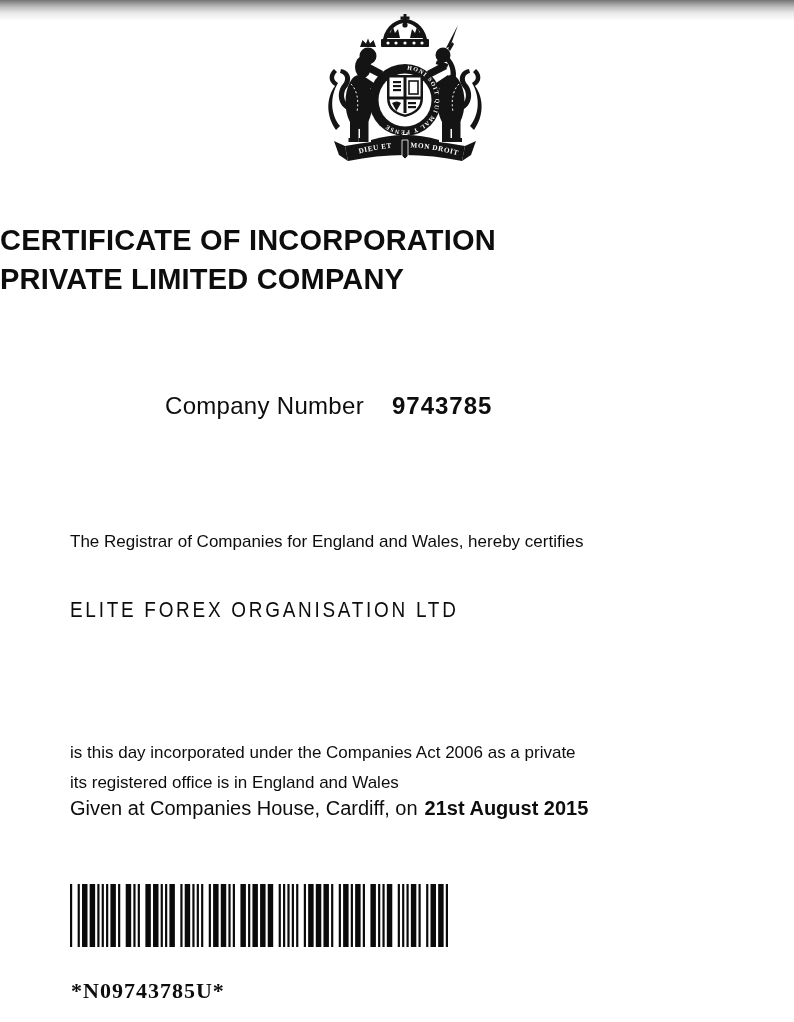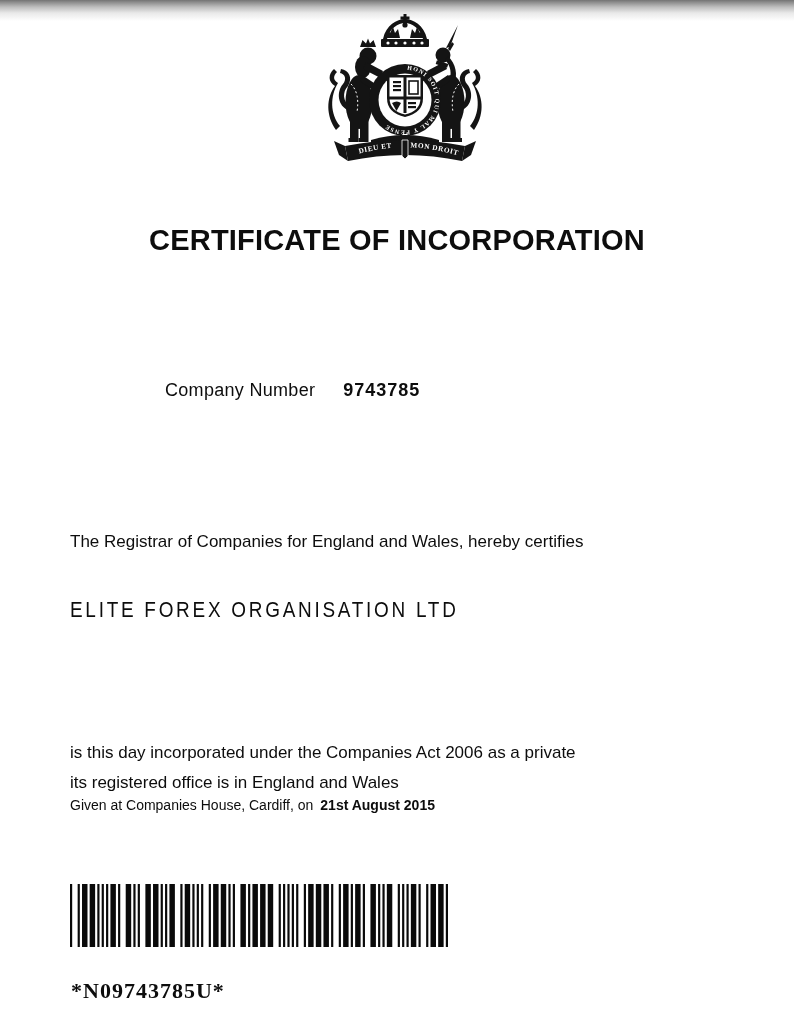--- a/index.html
+++ b/index.html
@@ -12,37 +12,37 @@
     overflow:hidden;
   }
   .page { position:absolute; inset:0; }
   .top-shadow {
     position:absolute; top:0; left:0; width:794px; height:22px;
     background:linear-gradient(to bottom,#737373 0px,#8a8a8a 2px,#bdbdbd 7px,#e9e9e9 13px,#ffffff 21px);
   }
   .crest { position:absolute; top:12px; left:315px; width:180px; height:156px; }
   .title-block {
     position:absolute; top:221px; left:0; width:794px;
-    text-align:center; font-weight:bold; font-size:29px; line-height:39px;
+    font-weight:bold; font-size:29px; line-height:39px;
     letter-spacing:0.2px;
   }
   .company-number-row {
-    position:absolute; top:380px; left:165px;
-    font-size:18px; letter-spacing:0.3px; white-space:nowrap;
+    position:absolute; top:392px; left:165px;
+    font-size:24px; letter-spacing:0.3px; white-space:nowrap;
   }
   .company-number-row .num { font-weight:bold; margin-left:28px; letter-spacing:1px; }
   .para { position:absolute; left:70px; font-size:17px; line-height:29.5px; }
   .certifies { top:527px; width:700px; }
   .company-name {
     position:absolute; top:597px; left:70px;
     font-size:22px; letter-spacing:3.2px; white-space:nowrap;
     transform:scaleX(0.86); transform-origin:left center;
   }
   .incorporation { top:738px; width:700px; }
-  .given-line { position:absolute; top:797px; left:70px; font-size:14px; white-space:nowrap; }
+  .given-line { position:absolute; top:797px; left:70px; font-size:20px; white-space:nowrap; }
   .given-line .date { font-weight:bold; margin-left:7px; }
   .barcode { position:absolute; top:884px; left:70px; }
   .barcode-text {
     position:absolute; top:978px; left:71px;
     font-family:"Liberation Serif", serif; font-weight:bold;
     font-size:22px; letter-spacing:1px;
   }
 </style>
 </head>
 <body>
@@ -141,20 +141,21 @@
         <textPath href="#scrollTextPathL" startOffset="50%">DIEU ET</textPath>
       </text>
       <text font-size="7.2" fill="#ffffff" letter-spacing="0.6" font-family="Liberation Serif, serif" font-weight="bold" text-anchor="middle">
         <textPath href="#scrollTextPathR" startOffset="50%">MON DROIT</textPath>
       </text>
     </g>
   </svg>
 
   <div class="title-block">
     <div>CERTIFICATE OF INCORPORATION</div>
+    <div>PRIVATE LIMITED COMPANY</div>
   </div>
 
   <div class="company-number-row">
     <span>Company Number</span><span class="num">9743785</span>
   </div>
 
   <div class="para certifies">
     <div>The Registrar of Companies for England and Wales, hereby certifies</div>
   </div>
 

